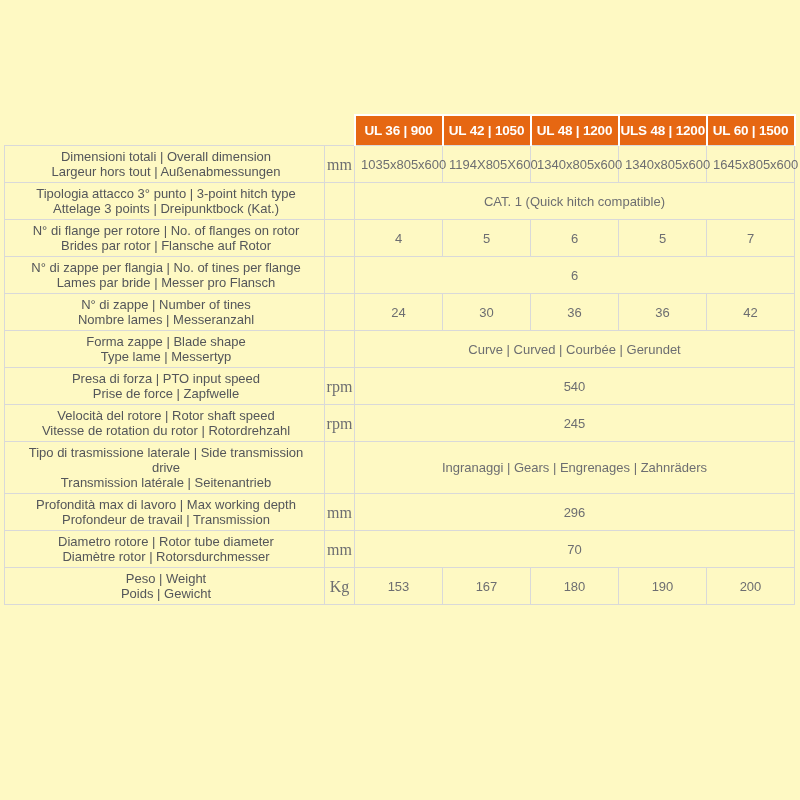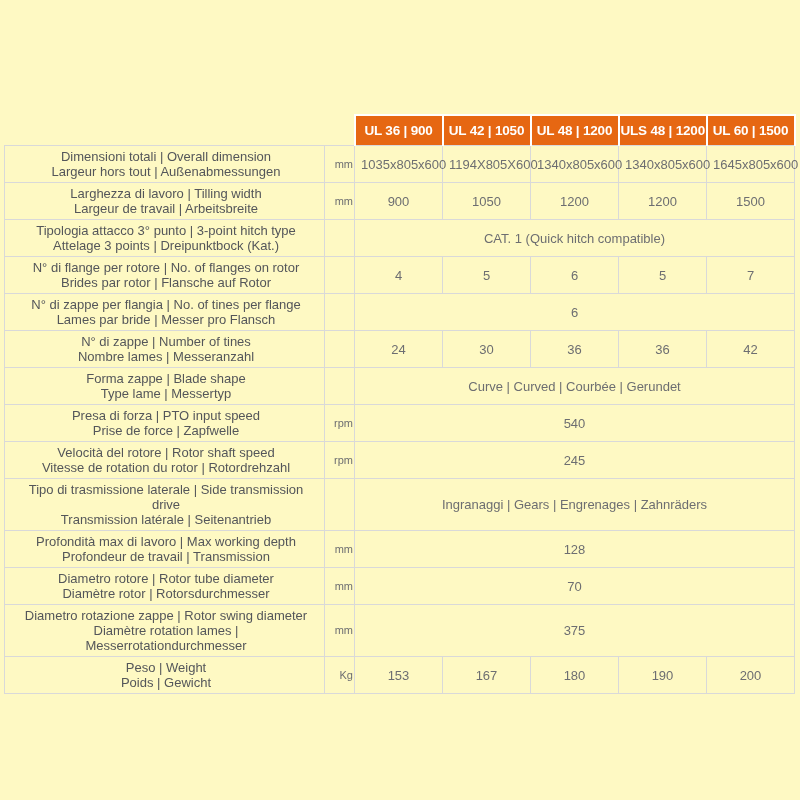--- a/index.html
+++ b/index.html
@@ -48,24 +48,25 @@
     font-size: 13px;
     line-height: 15px;
     padding: 3px 6px;
   }
   td.label {
     text-align: center;
     color: #54565a;
     padding-left: 9px;
   }
   td.unit {
-    text-align: right;
+    text-align: center;
     color: #6d6e71;
-    font-size: 11px;
+    font-size: 16px;
     padding: 3px 1px;
+    font-family: Liberation Serif, serif;
   }
   td.val {
     text-align: center;
     color: #6d6e71;
   }
 </style>
 </head>
 <body>
 
 <div class="page">
@@ -97,32 +98,20 @@
           </td>
           <td class="unit">mm</td>
           <td class="val">1035x805x600</td>
           <td class="val">1194X805X600</td>
           <td class="val">1340x805x600</td>
           <td class="val">1340x805x600</td>
           <td class="val">1645x805x600</td>
         </tr>
         <tr>
           <td class="label">
-            <div>Larghezza di lavoro | Tilling width</div>
-            <div>Largeur de travail | Arbeitsbreite</div>
-          </td>
-          <td class="unit">mm</td>
-          <td class="val">900</td>
-          <td class="val">1050</td>
-          <td class="val">1200</td>
-          <td class="val">1200</td>
-          <td class="val">1500</td>
-        </tr>
-        <tr>
-          <td class="label">
             <div>Tipologia attacco 3° punto | 3-point hitch type</div>
             <div>Attelage 3 points | Dreipunktbock (Kat.)</div>
           </td>
           <td class="unit"></td>
           <td class="val" colspan="5">CAT. 1 (Quick hitch compatible)</td>
         </tr>
         <tr>
           <td class="label">
             <div>N° di flange per rotore | No. of flanges on rotor</div>
             <div>Brides par rotor | Flansche auf Rotor</div>
@@ -185,37 +174,29 @@
           </td>
           <td class="unit"></td>
           <td class="val" colspan="5">Ingranaggi | Gears | Engrenages | Zahnräders</td>
         </tr>
         <tr>
           <td class="label">
             <div>Profondità max di lavoro | Max working depth</div>
             <div>Profondeur de travail | Transmission</div>
           </td>
           <td class="unit">mm</td>
-          <td class="val" colspan="5">128</td>
+          <td class="val" colspan="5">296</td>
         </tr>
         <tr>
           <td class="label">
             <div>Diametro rotore | Rotor tube diameter</div>
             <div>Diamètre rotor | Rotorsdurchmesser</div>
           </td>
           <td class="unit">mm</td>
           <td class="val" colspan="5">70</td>
-        </tr>
-        <tr>
-          <td class="label">
-            <div>Diametro rotazione zappe | Rotor swing diameter</div>
-            <div>Diamètre rotation lames | Messerrotationdurchmesser</div>
-          </td>
-          <td class="unit">mm</td>
-          <td class="val" colspan="5">375</td>
         </tr>
         <tr>
           <td class="label">
             <div>Peso | Weight</div>
             <div>Poids | Gewicht</div>
           </td>
           <td class="unit">Kg</td>
           <td class="val">153</td>
           <td class="val">167</td>
           <td class="val">180</td>

